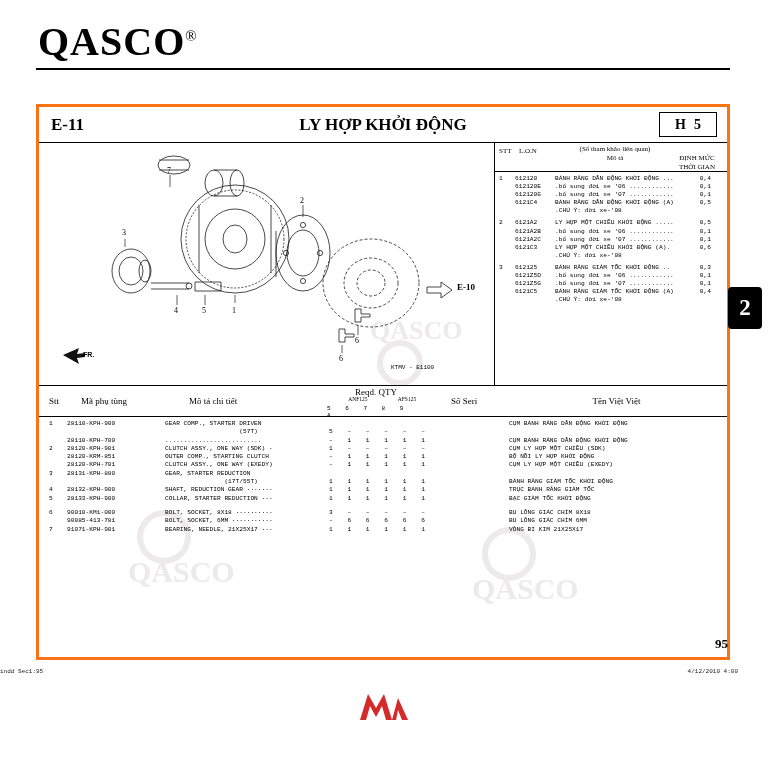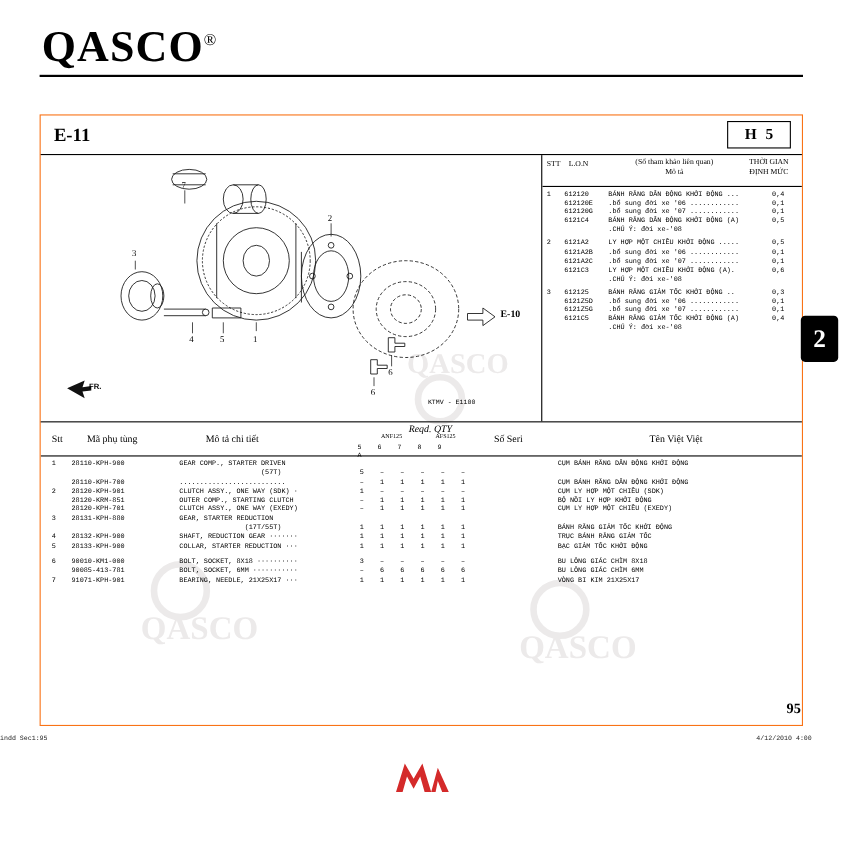--- a/index.html
+++ b/index.html
@@ -18,21 +18,21 @@
     font-size:40px;font-weight:bold;letter-spacing:1px;
   }
   #brand .reg{font-size:15px;vertical-align:super;font-weight:normal;}
   #brand-rule{
     position:absolute;left:36px;top:68px;width:694px;height:2px;background:#000;
   }
 
   
   #sheet{
     position:absolute;left:36px;top:104px;width:694px;height:556px;
-    border:1px solid #f97316;
+    border:3px solid #f97316;
     box-sizing:border-box;
   }
 
   
   #title-row{
     position:absolute;left:0;top:0;width:100%;height:36px;
     border-bottom:1px solid #000;
     box-sizing:border-box;
   }
   #code-left{
@@ -74,21 +74,21 @@
   }
   #rt-head{
     height:28px;border-bottom:1px solid #000;position:relative;
     font-family:"Liberation Serif", serif;
   }
   .rt-h{position:absolute;text-align:center;font-size:7px;}
   #rt-h-stt{left:4px;top:4px;font-weight:normal;}
   #rt-h-lon{left:24px;top:4px;text-align:center;}
   #rt-h-ref{left:60px;top:2px;width:120px;}
   #rt-h-mota{left:60px;top:11px;width:120px;}
-  #rt-h-time{right:6px;top:2px;width:48px;}
+  #rt-h-time{right:6px;top:20px;width:48px;}
   #rt-h-dm{right:6px;top:11px;width:48px;}
 
   .rt-row{position:relative;height:8.1px;white-space:pre;}
   .rt-stt{position:absolute;left:4px;}
   .rt-pn{position:absolute;left:20px;}
   .rt-desc{position:absolute;left:60px;}
   .rt-val{position:absolute;right:16px;}
 
   
   #lower{
@@ -98,21 +98,21 @@
     overflow:hidden;
   }
   #lt-head{
     position:relative;height:30px;border-bottom:1px solid #000;
     font-family:"Liberation Serif", serif;font-size:9px;
   }
   .lt-h{position:absolute;}
   #lt-h-stt{left:10px;top:10px;}
   #lt-h-ma{left:42px;top:10px;}
   #lt-h-mota{left:150px;top:10px;}
-  #lt-h-reqd{left:300px;top:1px;width:74px;text-align:right;font-style:italic;}
+  #lt-h-reqd{left:300px;top:1px;width:74px;text-align:center;}
   #lt-h-anf{left:296px;top:10px;width:46px;text-align:center;font-size:5.5px;}
   #lt-h-afs{left:348px;top:10px;width:40px;text-align:center;font-size:5.5px;}
   #lt-h-nums{left:288px;top:19px;width:100px;font-family:"Liberation Mono",monospace;font-size:6px;letter-spacing:5.5px;}
   #lt-h-serie{left:412px;top:10px;}
   #lt-h-viet{left:470px;top:10px;width:215px;text-align:center;}
 
   #lt-body{position:relative;padding-top:3px;}
   .lt-row{position:relative;height:8.3px;white-space:pre;font-family:"Liberation Mono", monospace;font-size:6.2px;}
   .lt-stt{position:absolute;left:10px;}
   .lt-pn{position:absolute;left:28px;}
@@ -177,20 +177,21 @@
 <div class="wm-ring" style="left:377px;top:340px;width:34px;height:34px;"></div>
 <div class="wm" style="left:128px;top:555px;font-size:30px;">QASCO</div>
 <div class="wm-ring" style="left:137px;top:510px;width:42px;height:42px;"></div>
 <div class="wm" style="left:472px;top:572px;font-size:30px;">QASCO</div>
 <div class="wm-ring" style="left:482px;top:527px;width:42px;height:42px;"></div>
 
 <div id="sheet">
 
   <div id="title-row">
     <div id="code-left">E-11</div>
+    <div id="doc-title">LY HỢP KHỞI ĐỘNG</div>
     <div id="page-badge">
       <span>H</span>
       <span>5</span>
     </div>
   </div>
 
   <div id="upper">
 
     <div id="figure">
       <svg width="456" height="242" viewBox="0 0 456 242">

